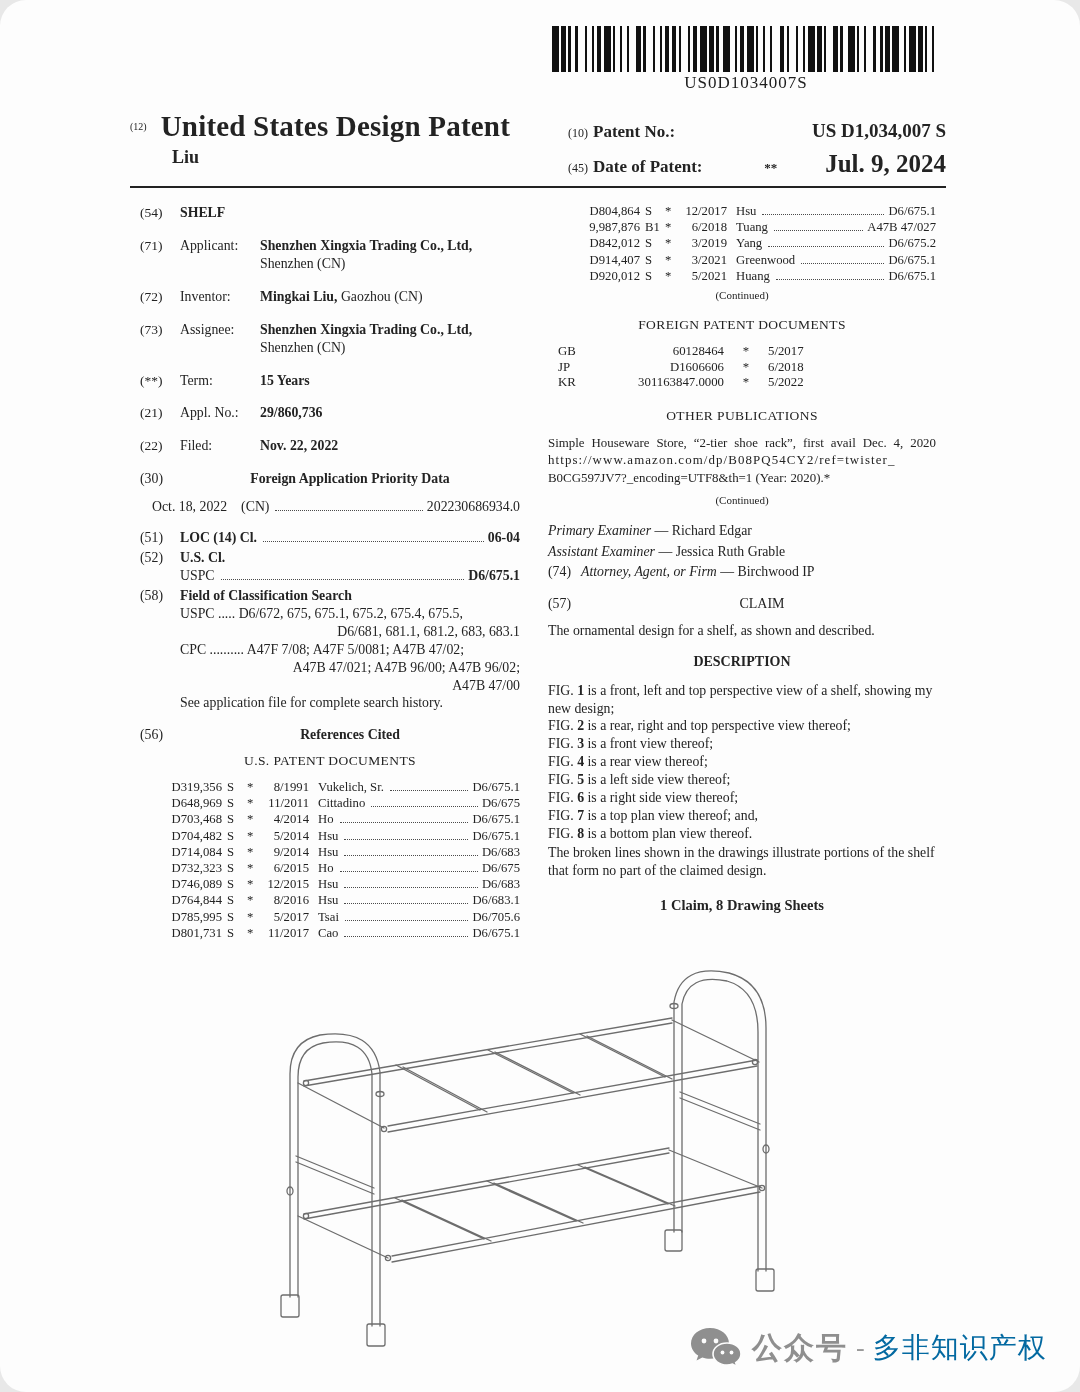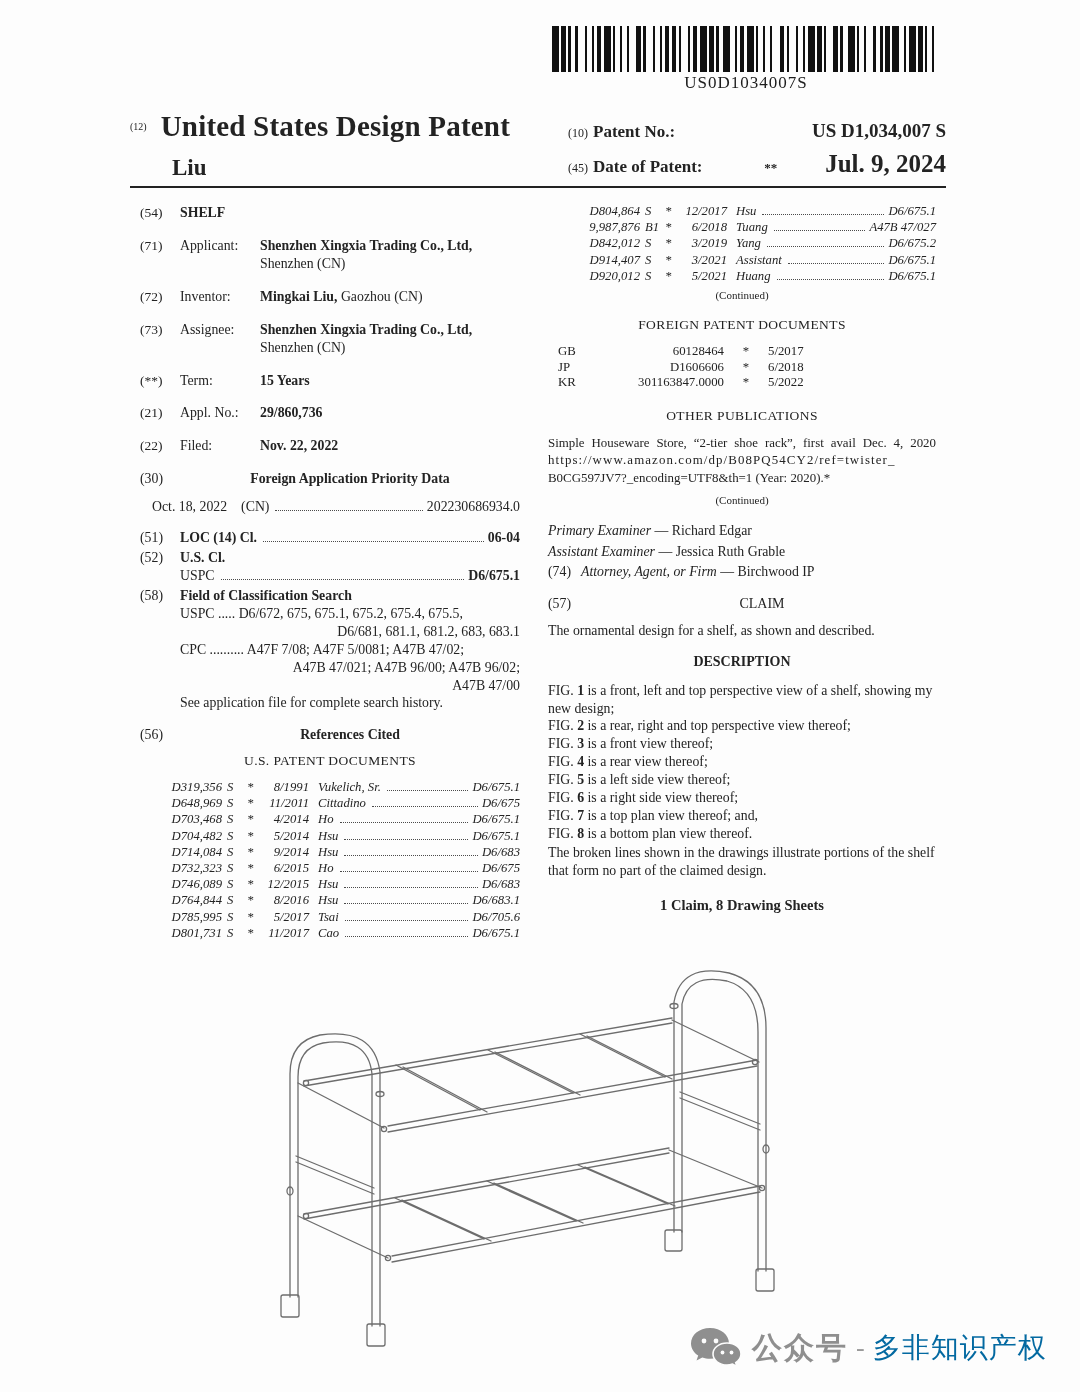--- a/index.html
+++ b/index.html
@@ -1,33 +1,34 @@
 <!DOCTYPE html>
 <html><head>
 <meta charset="utf-8">
 <style>
   * { margin:0; padding:0; box-sizing:border-box; }
   html,body { background:#e8e8e8; }
   .page {
     position:relative; width:1080px; height:1392px; margin:0 auto;
     background:#fdfdfd; color:#232323; overflow:hidden;
     font-family:"Liberation Serif","DejaVu Serif",serif;
+    border-radius:26px;
   }
   
   .barcode-wrap { position:absolute; left:552px; top:26px; width:388px; text-align:center; }
   .barcode { display:flex; align-items:stretch; height:46px; width:100%; }
   .barcode .bar { background:#111; }
   .barcode .gap { background:transparent; }
   .barcode-text { font-size:17px; letter-spacing:1px; margin-top:1px; color:#1d1d1d; }
   
   .header { position:absolute; left:130px; top:110px; width:816px; }
   .hdr-left { position:absolute; left:0; top:0; width:440px; }
   .kind-code { font-size:10px; vertical-align:6px; margin-right:14px; }
   .patent-title { font-size:29px; font-weight:bold; display:inline; letter-spacing:0.2px; }
-  .inventor-name { font-size:23px; font-weight:bold; margin:12px 0 0 42px; }
+  .inventor-name { font-size:18px; font-weight:bold; margin:4px 0 0 42px; }
   .hdr-right { position:absolute; left:438px; top:10px; width:378px; }
   .hdr-row { display:flex; align-items:baseline; font-size:16px; margin-bottom:8px; }
   .hdr-row .scode { font-size:12px; margin-right:5px; }
   .hdr-row .slabel { font-weight:bold; font-size:17px; }
   .hdr-row .sval { font-weight:bold; font-size:19px; margin-left:auto; }
   .hdr-row .stars { font-weight:bold; font-size:13px; margin-left:auto; }
   .hdr-row .sval2 { font-weight:bold; font-size:25px; margin-left:48px; }
   .rule { position:absolute; left:130px; top:186px; width:816px; height:2px; background:#222; }
   
   .col { position:absolute; top:204px; font-size:13.8px; line-height:1.3; }
@@ -40,21 +41,21 @@
   .center { text-align:center; }
   .subhead { text-align:center; margin:8px 0 10px; font-size:13.5px; letter-spacing:0.4px; }
   .leader { flex:1 1 auto; border-bottom:1.5px dotted #4a4a4a; margin:0 4px 3px 6px; min-width:12px; }
   .prio-row { display:flex; align-items:baseline; margin:-2px 0 13px 12px; }
   .prio-row .pdate { margin-right:14px; }
   .cls-block { display:grid; grid-template-columns:40px 1fr; margin-bottom:2px; }
   .cls-line { display:flex; align-items:baseline; }
   .fline { text-align:right; }
   .fline.l { text-align:left; }
   
-  .ref-row { display:flex; align-items:baseline; font-size:12.7px; line-height:1.16; margin:0 0 1.5px 0;font-style:italic; }
+  .ref-row { display:flex; align-items:baseline; font-size:12.7px; line-height:1.16; margin:0 0 1.5px 0; }
   .ref-row .c-num { width:64px; text-align:right; white-space:nowrap; }
   .ref-row .c-kind { width:20px; margin-left:5px; }
   .ref-row .c-star { width:12px; }
   .ref-row .c-date { width:50px; text-align:right; margin-right:9px; }
   .ref-row .c-name { white-space:nowrap; }
   .ref-row .c-cls { white-space:nowrap; }
   .refs { margin:0 0 4px 18px; }
   .refs-r { margin-left:28px; }
   .continued { text-align:center; margin:4px 0 14px; font-size:11px; }
   .foreign { margin:2px 0 14px 10px; }
@@ -449,21 +450,21 @@
           <span class="c-name">Yang</span>
           <span class="leader"></span>
           <span class="c-cls">D6/675.2</span>
         </div>
 
         <div class="ref-row">
           <span class="c-num">D914,407</span>
           <span class="c-kind">S</span>
           <span class="c-star">*</span>
           <span class="c-date">3/2021</span>
-          <span class="c-name">Assistant</span>
+          <span class="c-name">Greenwood</span>
           <span class="leader"></span>
           <span class="c-cls">D6/675.1</span>
         </div>
 
         <div class="ref-row">
           <span class="c-num">D920,012</span>
           <span class="c-kind">S</span>
           <span class="c-star">*</span>
           <span class="c-date">5/2021</span>
           <span class="c-name">Huang</span>

